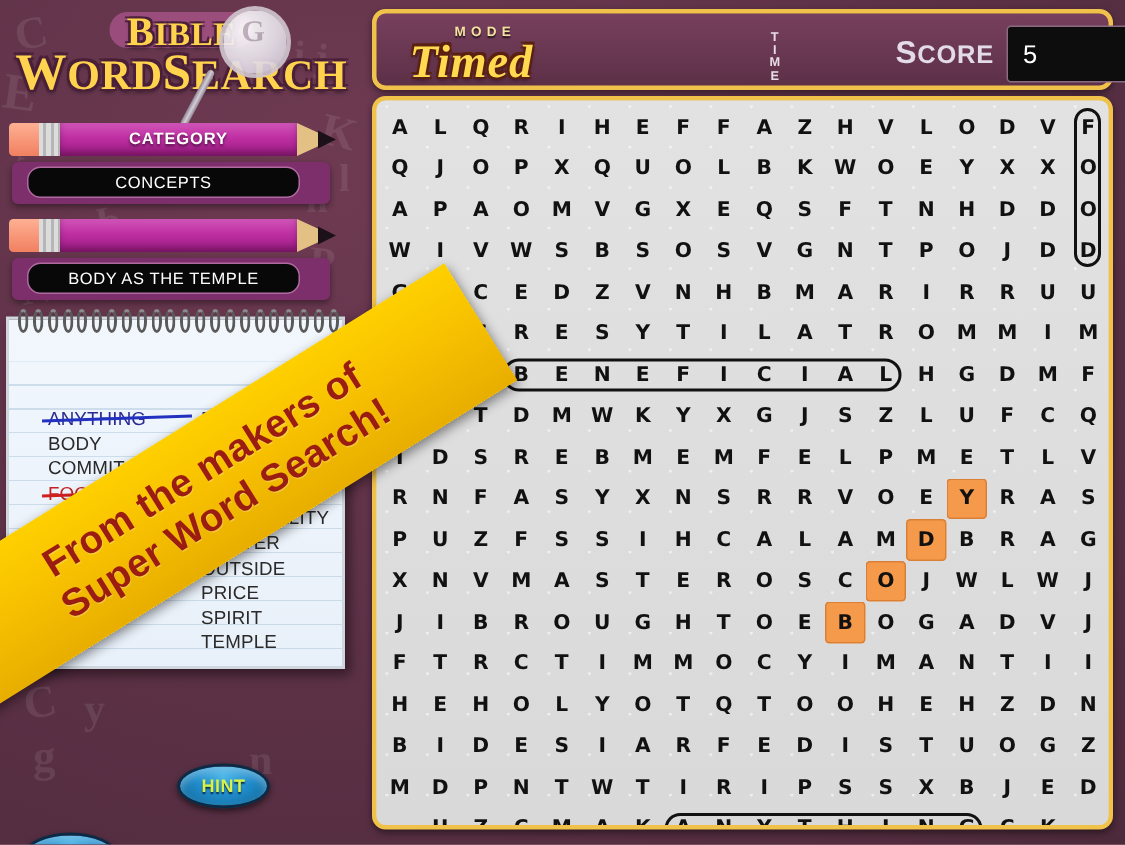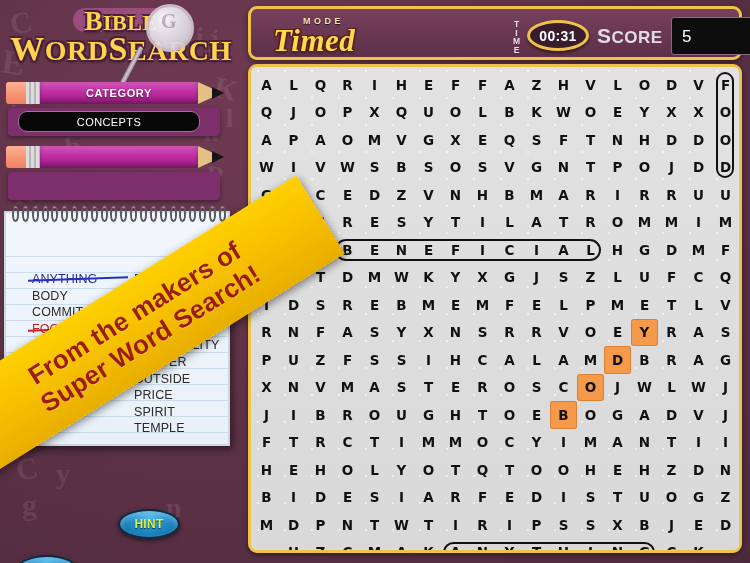--- a/index.html
+++ b/index.html
@@ -304,20 +304,21 @@
     <div class="valuefield" style="top:111px;">CONCEPTS</div>
 
     <div class="pencil" style="top:146px;">
       <div class="pencil-body"></div>
       <div class="pencil-eraser"></div>
       <div class="pencil-ferrule"></div>
       <div class="pencil-wood"></div>
       <div class="pencil-tip"></div>
     </div>
     <div class="valueshadow" style="top:172px;"></div>
+    <div class="valuefield" style="top:175px;">BODY AS THE TEMPLE</div>
 
     <div id="notepad">
       <div class="spiral-row" id="spirals">
           <div class="spiral"></div>
           <div class="spiral"></div>
           <div class="spiral"></div>
           <div class="spiral"></div>
           <div class="spiral"></div>
           <div class="spiral"></div>
           <div class="spiral"></div>
@@ -374,21 +375,20 @@
     <div id="topbar">
       <div class="mode-small">MODE</div>
       <div class="mode-word">Timed</div>
 
       <div class="time-vert" id="timevert">
           <span>T</span>
           <span>I</span>
           <span>M</span>
           <span>E</span>
         </div>
-      <div class="time-oval">00:31</div>
 
       <div class="score-label" id="scorelabel"><span class="sc">S</span>CORE</div>
       <div class="score-box">
         <div class="score-val">5</div>
       </div>
     </div>
 
     <div id="gridframe">
       <div id="gridinner">
         <table id="gridtable">

